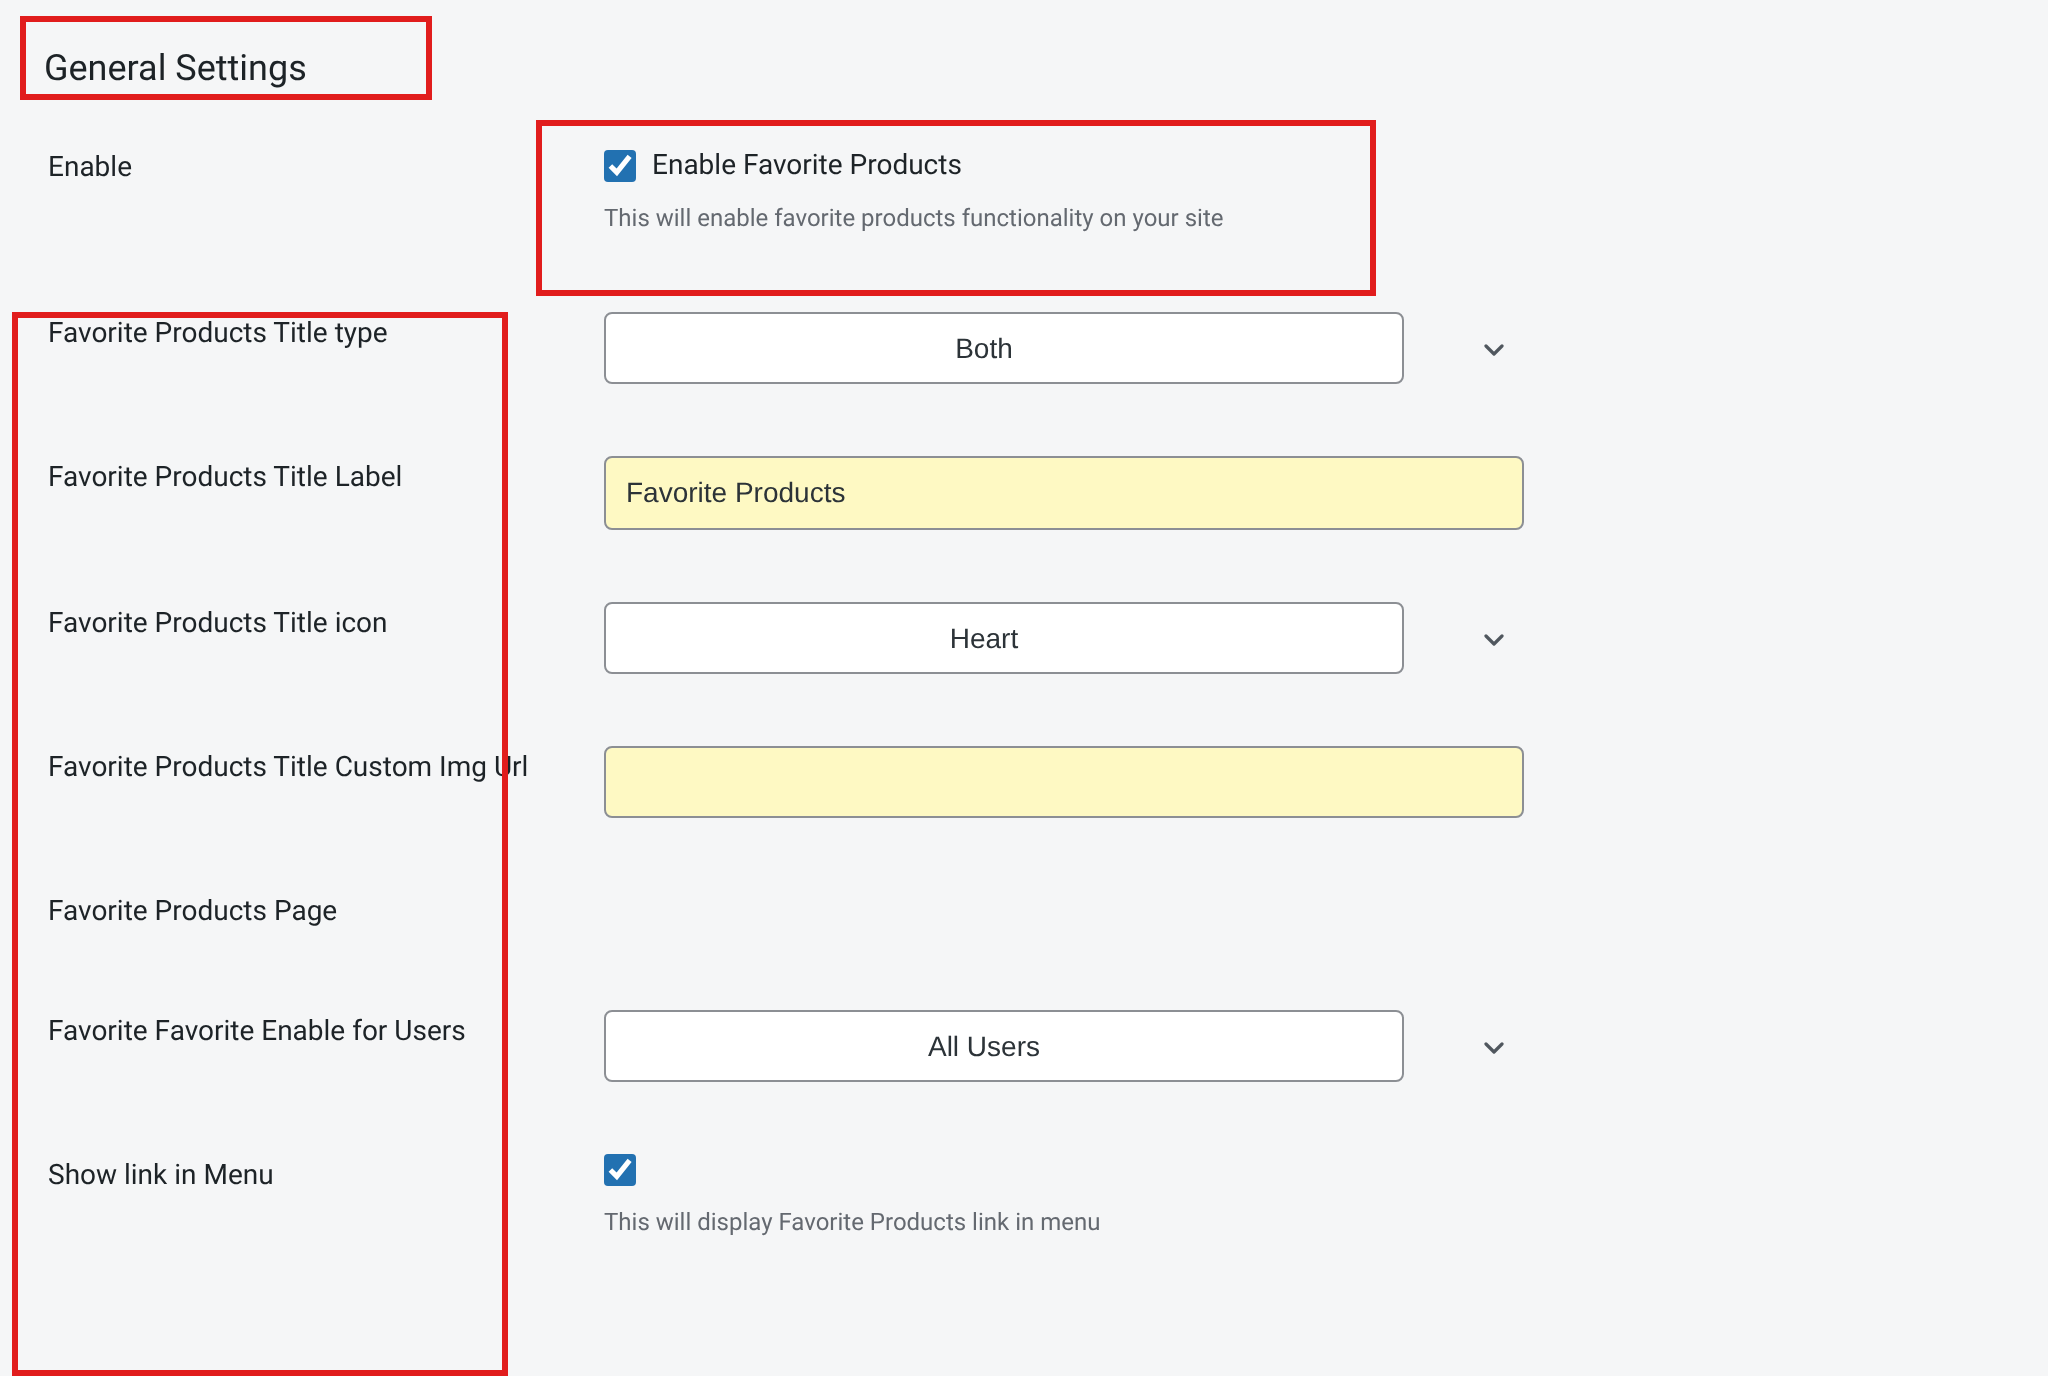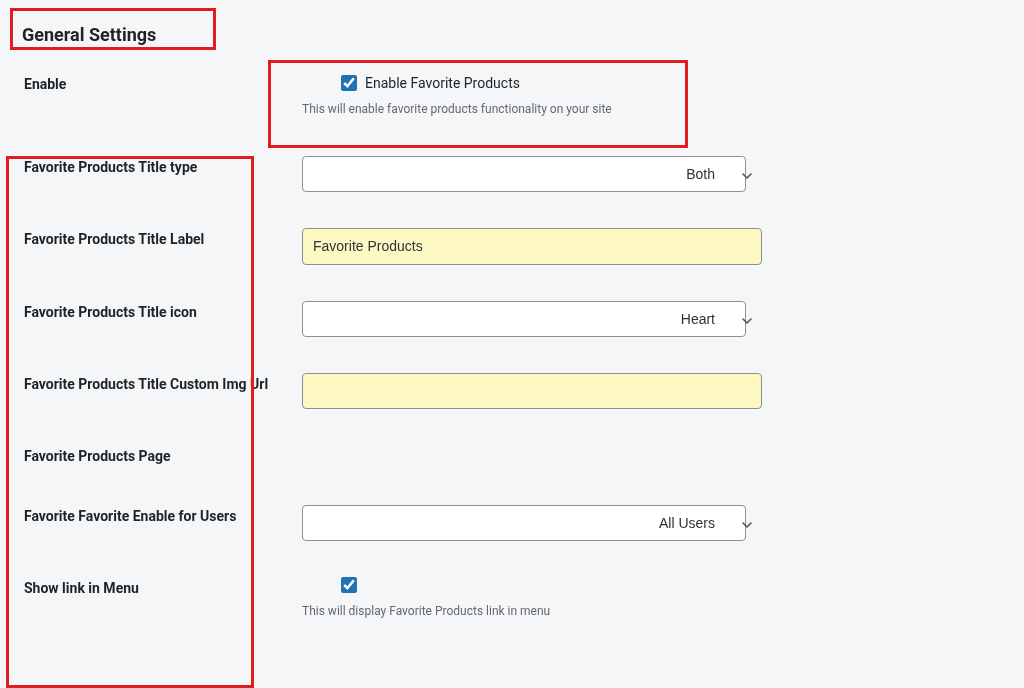--- a/index.html
+++ b/index.html
@@ -10,49 +10,48 @@
       font-size: 14px;
       width: 1024px;
       height: 688px;
       overflow: hidden;
     }
     .settings-wrap {
       padding: 14px 20px;
     }
     .section-title {
       font-size: 18px;
-      font-weight: 700;
+      font-weight: 400;
       color: #1d2327;
       padding: 10px 6px 10px 2px;
     }
     .form-row {
       display: flex;
       align-items: flex-start;
       padding: 0 0 0 0;
       margin: 0;
     }
     .form-label {
       width: 270px;
       flex-shrink: 0;
       font-size: 14px;
-      font-weight: 700;
+      font-weight: 400;
       color: #1d2327;
       padding: 20px 12px 20px 4px;
       line-height: 1.4;
     }
     .form-field {
       flex: 0 0 460px;
       padding: 20px 0 20px 12px;
     }
     .form-field.tight { padding-top: 18px; padding-bottom: 18px; }
     .checkbox-row {
       display: flex;
       align-items: flex-end;
       gap: 8px;
-      margin-left: 39px;
     }
     input[type="checkbox"] {
       width: 16px; height: 16px;
       accent-color: #2271b1;
       cursor: pointer;
     }
     .check-label { font-size: 14px; color: #1d2327; }
     .description {
       margin-top: 10px;
       font-size: 12px;
@@ -68,28 +67,28 @@
       border-radius: 4px;
       background: #fef9c3;
       color: #2c3338;
       line-height: 1.6;
     }
     .select-wrap {
       position: relative;
       width: 460px;
     }
     .select {
-      width: 444px;
+      width: 400px;
       padding: 6px 30px 6px 10px;
       font-size: 14px;
       border: 1px solid #8c8f94;
       border-radius: 4px;
       background: #fff;
       color: #2c3338;
-      text-align: right;
+      text-align: center;
       line-height: 1.6;
       cursor: pointer;
     }
     .select-caret {
       position: absolute;
       right: 10px;
       top: 50%;
       transform: translateY(-50%);
       pointer-events: none;
       color: #50575e;

